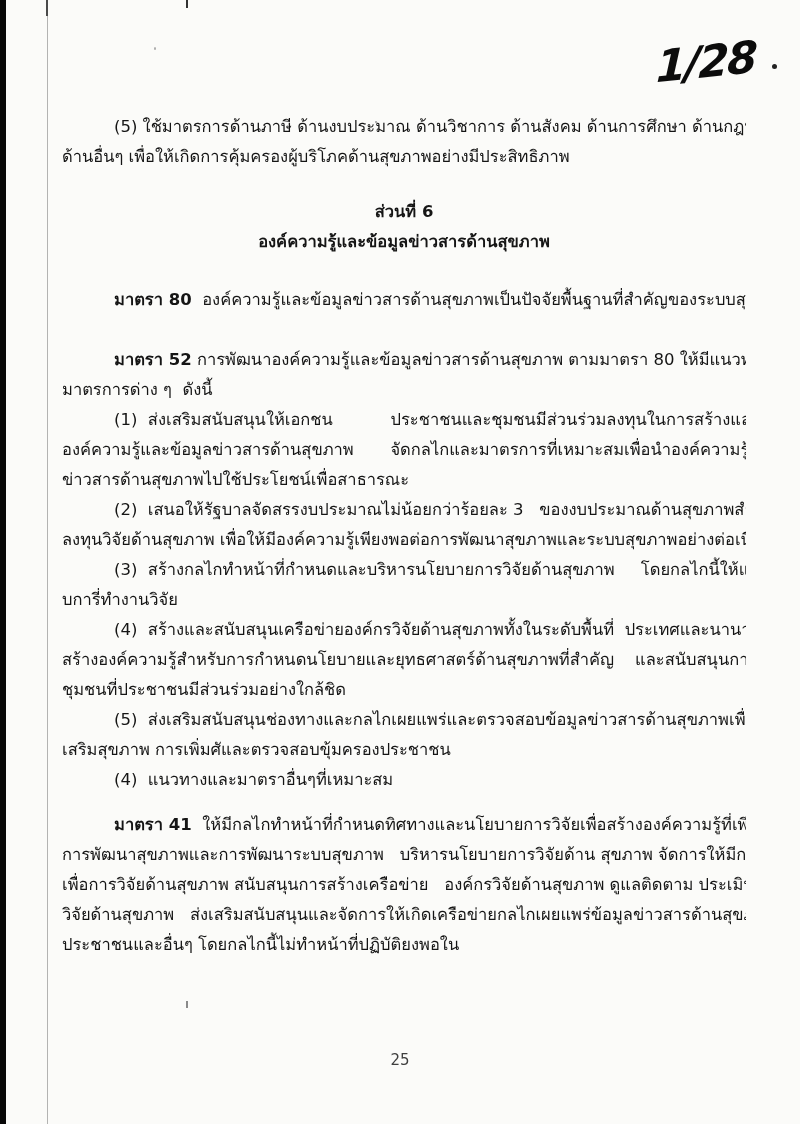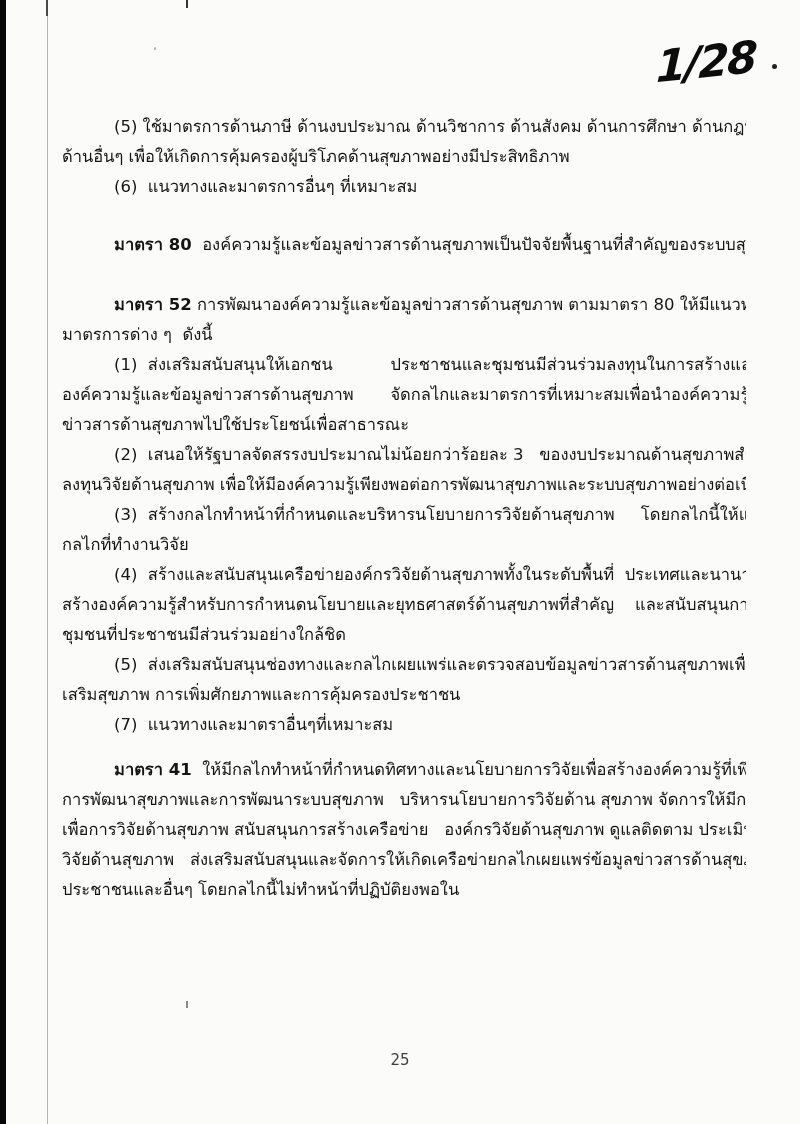--- a/index.html
+++ b/index.html
@@ -49,41 +49,44 @@
   <div class="speck" style="left:772px;top:64px;width:5px;height:5px;background:#222;"></div>
   <div class="speck" style="left:375px;top:121px;width:2px;height:2px;background:#999;"></div>
   <div class="speck" style="left:154px;top:47px;width:2px;height:3px;background:#aaa;"></div>
 
   <div class="handwritten">1/28</div>
 
   <div class="content" id="doc-content">
       <div class="block">
         <div class="line indent">(5) ใช้มาตรการด้านภาษี ด้านงบประมาณ ด้านวิชาการ ด้านสังคม ด้านการศึกษา ด้านกฎหมาย และ</div>
         <div class="line">ด้านอื่นๆ เพื่อให้เกิดการคุ้มครองผู้บริโภคด้านสุขภาพอย่างมีประสิทธิภาพ</div>
-        <div class="line indent">(6)  แนวทางและมาตรการอื่นๆ ที่เหมาะสม</div>
+      </div>
+      <div class="block" style="margin-top: 25px;">
+        <div class="line center bold">ส่วนที่ 6</div>
+        <div class="line center bold">องค์ความรู้และข้อมูลข่าวสารด้านสุขภาพ</div>
       </div>
       <div class="block" style="margin-top: 28px;">
         <div class="line indent"><span class="lead">มาตรา 80</span><span>  องค์ความรู้และข้อมูลข่าวสารด้านสุขภาพเป็นปัจจัยพื้นฐานที่สำคัญของระบบสุขภาพ</span></div>
       </div>
       <div class="block" style="margin-top: 30px;">
         <div class="line indent"><span class="lead">มาตรา 52</span><span> การพัฒนาองค์ความรู้และข้อมูลข่าวสารด้านสุขภาพ ตามมาตรา 80 ให้มีแนวทางและ</span></div>
         <div class="line">มาตรการด่าง ๆ  ดังนี้</div>
         <div class="line indent">(1)  ส่งเสริมสนับสนุนให้เอกชน           ประชาชนและชุมชนมีส่วนร่วมลงทุนในการสร้างและจัดการ</div>
         <div class="line">องค์ความรู้และข้อมูลข่าวสารด้านสุขภาพ       จัดกลไกและมาตรการที่เหมาะสมเพื่อนำองค์ความรู้และข้อมูล</div>
         <div class="line">ข่าวสารด้านสุขภาพไปใช้ประโยชน์เพื่อสาธารณะ</div>
         <div class="line indent">(2)  เสนอให้รัฐบาลจัดสรรงบประมาณไม่น้อยกว่าร้อยละ 3   ของงบประมาณด้านสุขภาพสำหรับการ</div>
         <div class="line">ลงทุนวิจัยด้านสุขภาพ เพื่อให้มีองค์ความรู้เพียงพอต่อการพัฒนาสุขภาพและระบบสุขภาพอย่างต่อเนื่อง</div>
         <div class="line indent">(3)  สร้างกลไกทำหน้าที่กำหนดและบริหารนโยบายการวิจัยด้านสุขภาพ     โดยกลไกนี้ให้แยกออกจาก</div>
-        <div class="line">กลไกที่ทำงานวิจัย</div>
+        <div class="line">บการี่ทำงานวิจัย</div>
         <div class="line indent">(4)  สร้างและสนับสนุนเครือข่ายองค์กรวิจัยด้านสุขภาพทั้งในระดับพื้นที่  ประเทศและนานาชาติ  เพื่อ</div>
         <div class="line">สร้างองค์ความรู้สำหรับการกำหนดนโยบายและยุทธศาสตร์ด้านสุขภาพที่สำคัญ    และสนับสนุนการวิจัยระดับ</div>
         <div class="line">ชุมชนที่ประชาชนมีส่วนร่วมอย่างใกล้ชิด</div>
         <div class="line indent">(5)  ส่งเสริมสนับสนุนช่องทางและกลไกเผยแพร่และตรวจสอบข้อมูลข่าวสารด้านสุขภาพเพื่อการสร้าง</div>
-        <div class="line">เสริมสุขภาพ การเพิ่มศักยภาพและการคุ้มครองประชาชน</div>
-        <div class="line indent">(7)  แนวทางและมาตราอื่นๆที่เหมาะสม</div>
+        <div class="line">เสริมสุขภาพ การเพิ่มศัและตรวจสอบขุ้มครองประชาชน</div>
+        <div class="line indent">(4)  แนวทางและมาตราอื่นๆที่เหมาะสม</div>
       </div>
       <div class="block" style="margin-top: 15px;">
         <div class="line indent"><span class="lead">มาตรา 41</span><span>  ให้มีกลไกทำหน้าที่กำหนดทิศทางและนโยบายการวิจัยเพื่อสร้างองค์ความรู้ที่เพียงพอใน</span></div>
         <div class="line">การพัฒนาสุขภาพและการพัฒนาระบบสุขภาพ   บริหารนโยบายการวิจัยด้าน สุขภาพ จัดการให้มีการให้ทุน</div>
         <div class="line">เพื่อการวิจัยด้านสุขภาพ สนับสนุนการสร้างเครือข่าย   องค์กรวิจัยด้านสุขภาพ ดูแลติดตาม ประเมินผลระบบ</div>
         <div class="line">วิจัยด้านสุขภาพ   ส่งเสริมสนับสนุนและจัดการให้เกิดเครือข่ายกลไกเผยแพร่ข้อมูลข่าวสารด้านสุขภาพสำหรับ</div>
         <div class="line">ประชาชนและอื่นๆ โดยกลไกนี้ไม่ทำหน้าที่ปฏิบัติยงพอใน</div>
       </div>
     </div>
 

